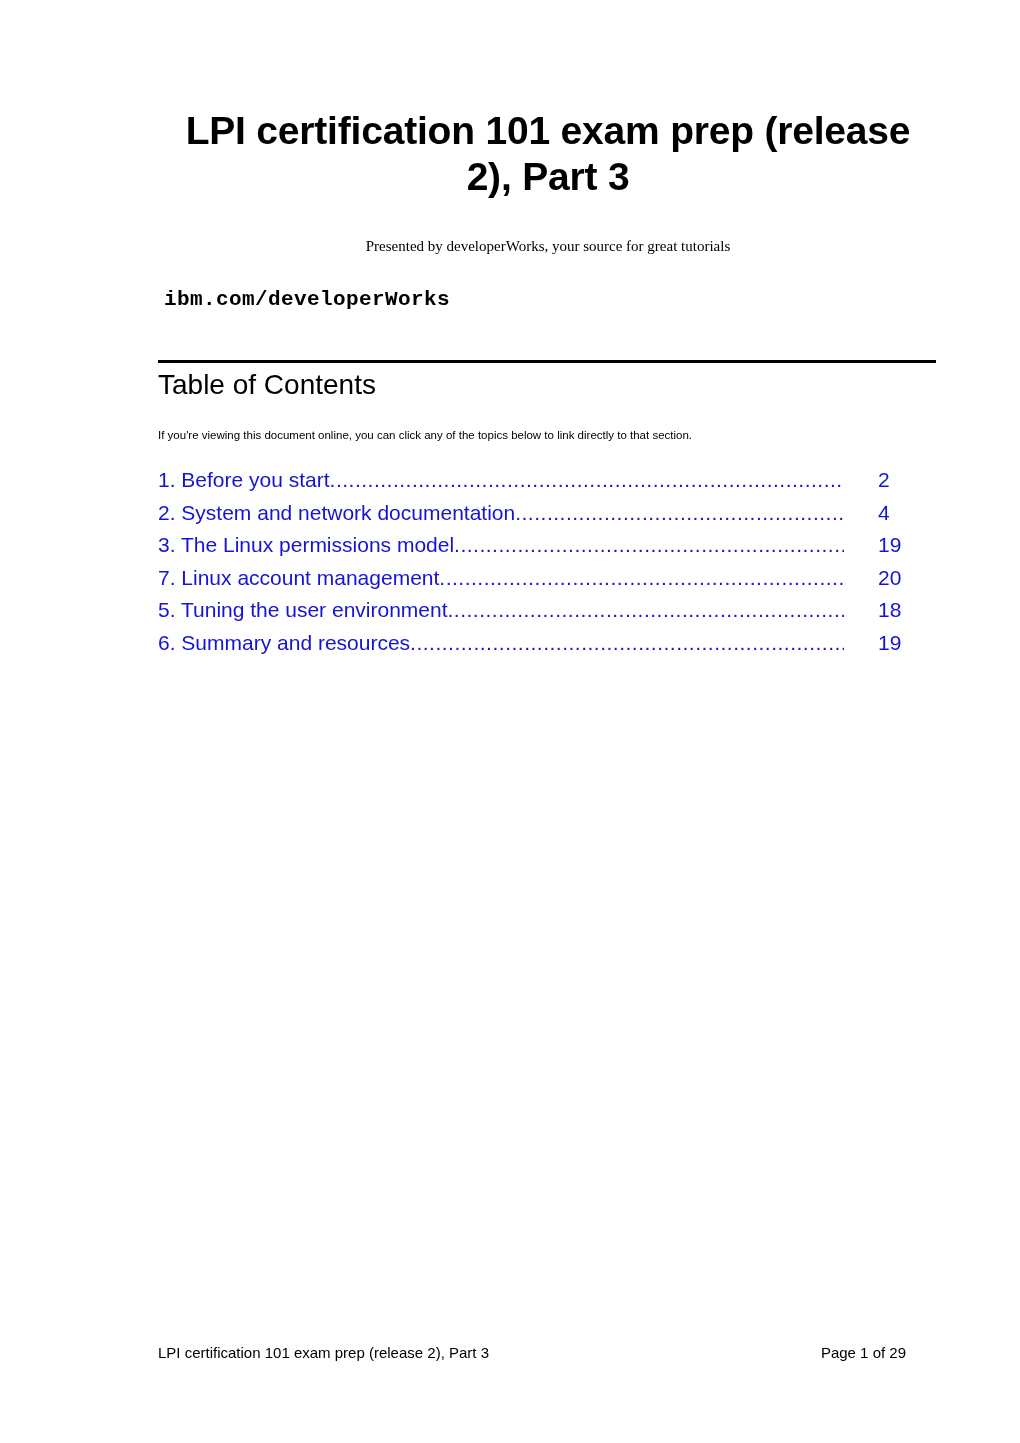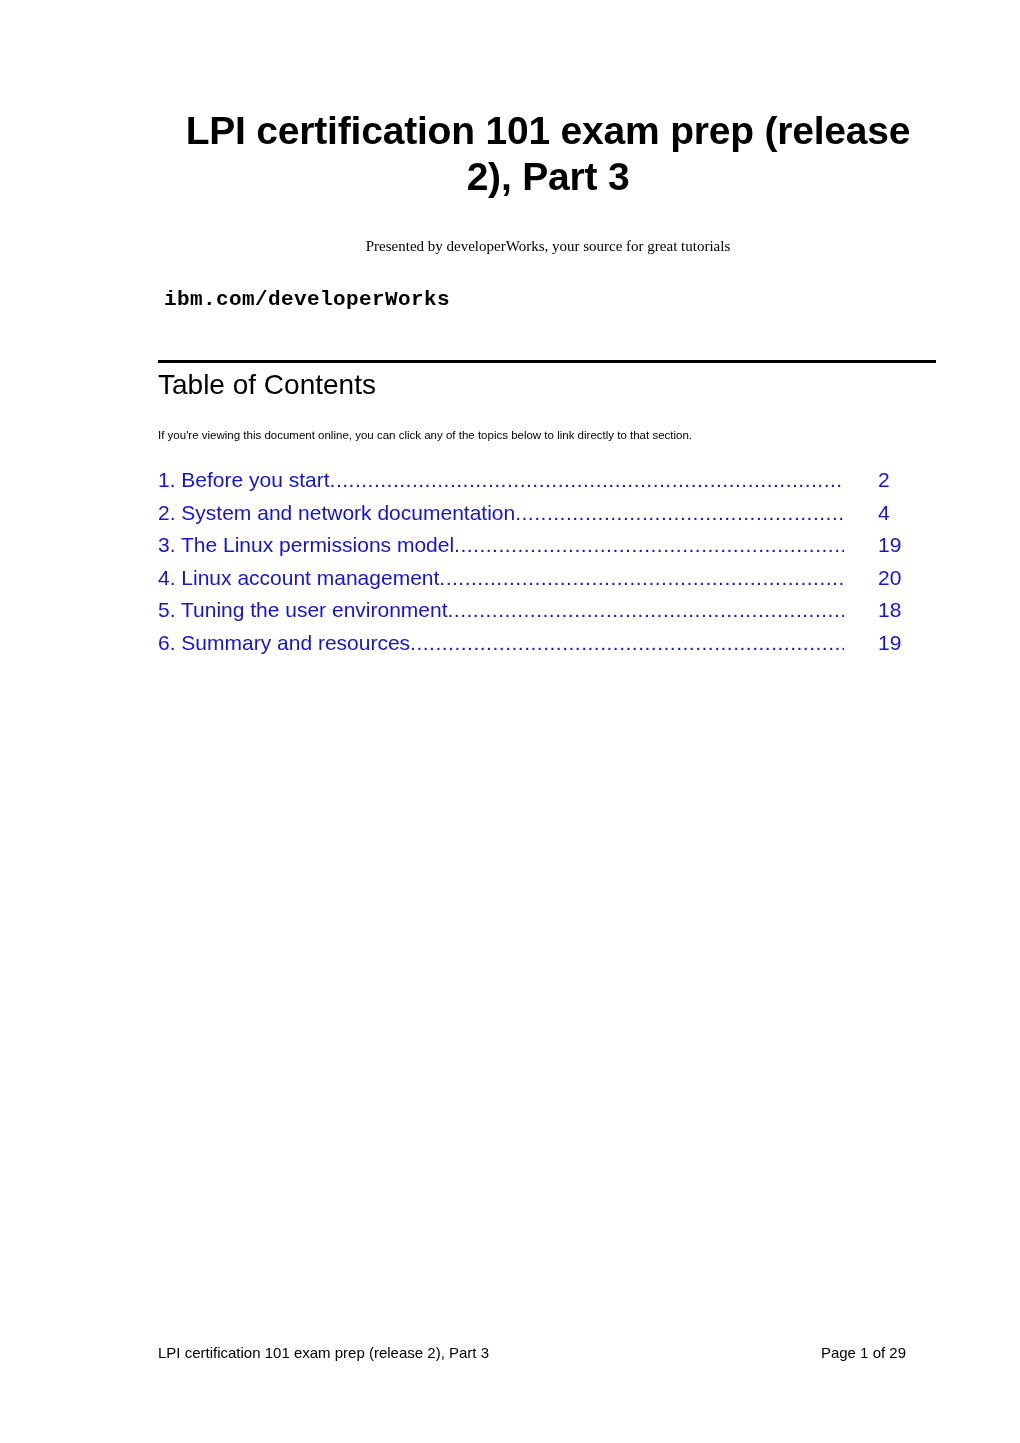--- a/index.html
+++ b/index.html
@@ -199,21 +199,21 @@
       <a class="toc-link-row" href="#"><span class="toc-label">2. System and network documentation</span><span class="toc-dots">............................................................................................................</span></a>
       <span class="toc-page">4</span>
     </li>
 
     <li class="toc-entry">
       <a class="toc-link-row" href="#"><span class="toc-label">3. The Linux permissions model</span><span class="toc-dots">............................................................................................................</span></a>
       <span class="toc-page">19</span>
     </li>
 
     <li class="toc-entry">
-      <a class="toc-link-row" href="#"><span class="toc-label">4. Linux account management</span><span class="toc-dots">............................................................................................................</span></a>
+      <a class="toc-link-row" href="#"><span class="toc-label">7. Linux account management</span><span class="toc-dots">............................................................................................................</span></a>
       <span class="toc-page">20</span>
     </li>
 
     <li class="toc-entry">
       <a class="toc-link-row" href="#"><span class="toc-label">5. Tuning the user environment</span><span class="toc-dots">............................................................................................................</span></a>
       <span class="toc-page">18</span>
     </li>
 
     <li class="toc-entry">
       <a class="toc-link-row" href="#"><span class="toc-label">6. Summary and resources</span><span class="toc-dots">............................................................................................................</span></a>

